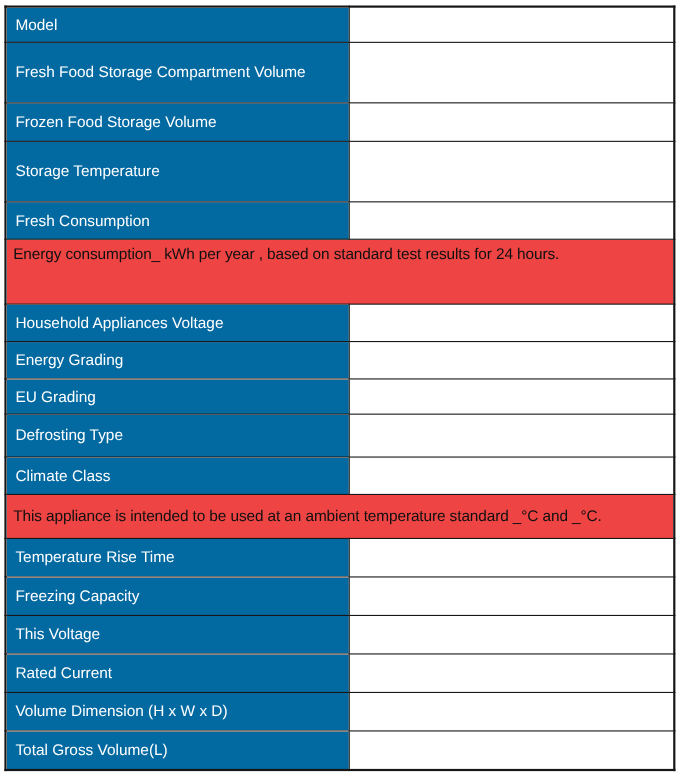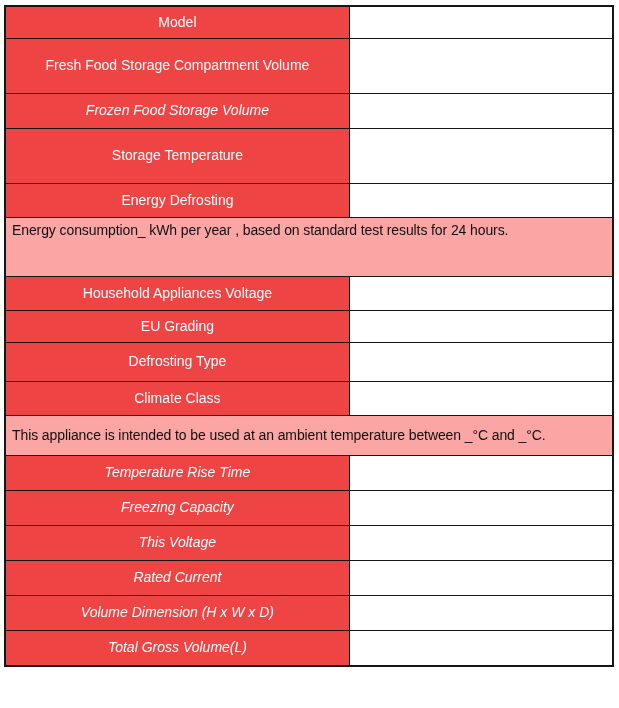--- a/index.html
+++ b/index.html
@@ -22,45 +22,44 @@
     table-layout: fixed;
     border: 2px solid #161616;
   }
   table.spec td {
     border: 1px solid #161616;
     font-size: 14px;
     line-height: 1.25;
     overflow: hidden;
   }
   td.label {
-    background: #ef4444;
+    background: #0369a1;
     color: #ffffff;
     width: 48.5%;
-    padding: 2px 24px;
+    padding: 2px 8px;
     vertical-align: middle;
-    text-align: center;
   }
   td.value {
     background: #ffffff;
     padding: 2px 6px;
   }
   td.note {
-    background: #fca5a5;
+    background: #ef4444;
     color: #101010;
     padding: 3px 6px;
     vertical-align: middle;
     letter-spacing: -0.1px;
   }
   td.note.top {
     vertical-align: top;
     padding-top: 4px;
   }
   tr.h27 td { height: 27px; }
   tr.h29 td { height: 29px; }
-  tr.h30 td { height: 30px; font-style: italic; }
+  tr.h30 td { height: 30px; }
   tr.h33 td { height: 33px; }
   tr.h34 td { height: 34px; margin-left: 12px; }
   tr.h50 td { height: 50px; }
   tr.h51 td { height: 51px; }
 </style>
 </head>
 <body>
 
 <div class="wrap">
   <table class="spec">
@@ -75,44 +74,48 @@
       </tr>
       <tr class="h30">
         <td class="label">Frozen Food Storage Volume</td>
         <td class="value"></td>
       </tr>
       <tr class="h50">
         <td class="label">Storage Temperature</td>
         <td class="value"></td>
       </tr>
       <tr class="h29">
-        <td class="label">Energy Defrosting</td>
+        <td class="label">Fresh Consumption</td>
         <td class="value"></td>
       </tr>
       <tr class="h51">
         <td class="note top" colspan="2">Energy consumption_ kWh per year , based on standard test results for 24 hours.</td>
       </tr>
       <tr class="h29">
         <td class="label">Household Appliances Voltage</td>
+        <td class="value"></td>
+      </tr>
+      <tr class="h29">
+        <td class="label">Energy Grading</td>
         <td class="value"></td>
       </tr>
       <tr class="h27">
         <td class="label">EU Grading</td>
         <td class="value"></td>
       </tr>
       <tr class="h34">
         <td class="label">Defrosting Type</td>
         <td class="value"></td>
       </tr>
       <tr class="h29">
         <td class="label">Climate Class</td>
         <td class="value"></td>
       </tr>
       <tr class="h33">
-        <td class="note" colspan="2">This appliance is intended to be used at an ambient temperature between _°C and _°C.</td>
+        <td class="note" colspan="2">This appliance is intended to be used at an ambient temperature standard _°C and _°C.</td>
       </tr>
       <tr class="h30">
         <td class="label">Temperature Rise Time</td>
         <td class="value"></td>
       </tr>
       <tr class="h30">
         <td class="label">Freezing Capacity</td>
         <td class="value"></td>
       </tr>
       <tr class="h30">

